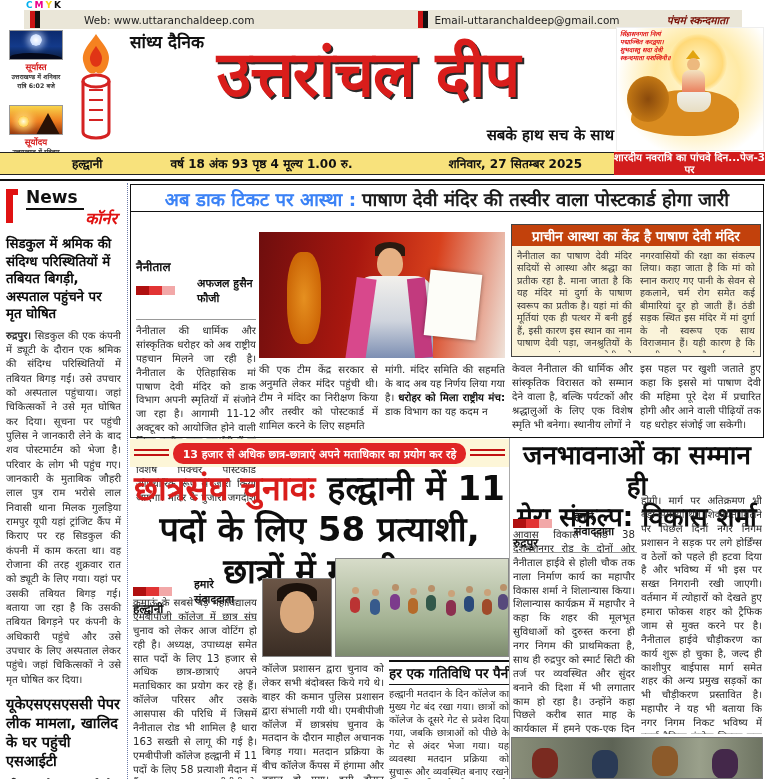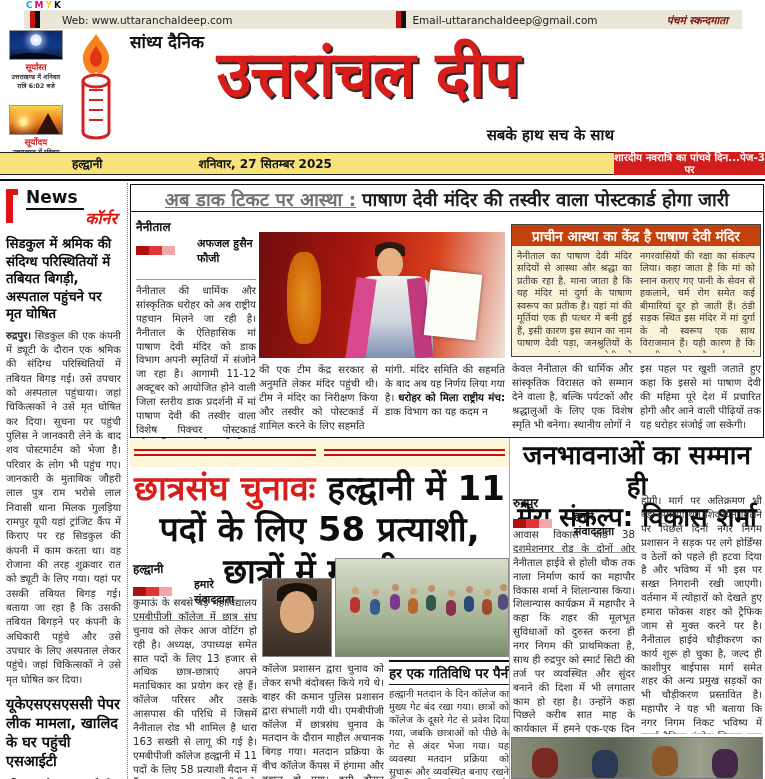--- a/index.html
+++ b/index.html
@@ -14,21 +14,21 @@
   .body-text { font-size:10.2px; line-height:1.36; text-align:justify; color:#2a2a2a; overflow:hidden; }
 
   
   .cmyk { left:26px; top:0; font-size:9px; font-weight:bold; letter-spacing:2px; }
   .cmyk .c{color:#00aeef}.cmyk .m{color:#ec008c}.cmyk .y{color:#f7d517}.cmyk .k{color:#111}
   .topbar { left:24px; top:10px; width:718px; height:19px; background:#eae6d8;
     display:flex; align-items:center; font-size:10.5px; color:#222; }
   .regmark { display:inline-flex; height:17px; margin:0 6px; }
   .regmark i { display:inline-block; width:5px; height:17px; }
   .regmark i.r{background:#c91414} .regmark i.k{background:#111}
-  .topbar .web { margin-left:16px; }
+  .topbar .web { margin-left:38px; }
   .topbar .email-wrap { margin-left:158px; display:flex; align-items:center; }
   .topbar .navratri { margin-left:auto; margin-right:14px; color:#7a1208; font-weight:bold; font-style:italic; font-size:10.5px; }
 
   
   .mast-left { left:8px; top:30px; width:56px; text-align:center; }
   .sky-pic { width:54px; height:30px; border:1px solid #999; position:relative; overflow:hidden; margin:0 auto; }
   .sky-pic.moon { background:linear-gradient(#0c2a6e,#133a8a 55%,#0a1c3c); }
   .sky-pic.moon::before{ content:""; position:absolute; left:20px; top:3px; width:12px; height:12px; border-radius:50%;
     background:radial-gradient(#fff,#cfe0ff 70%); box-shadow:0 0 6px 3px rgba(200,220,255,.7); }
   .sky-pic.moon::after{ content:""; position:absolute; left:0; bottom:-4px; width:100%; height:10px; background:#05091a; border-radius:40% 60% 0 0; }
@@ -84,22 +84,22 @@
   .nc-top { position:absolute; left:20px; top:0; font-size:17px; font-weight:bold; color:#111;
     border-bottom:2px solid #111; padding:0 6px 1px 0; }
   .nc-bottom { position:absolute; right:4px; top:20px; font-size:16px; font-weight:bold; font-style:italic; color:#e01212; }
   .nc-headline { font-size:13.3px; font-weight:bold; line-height:1.32; color:#0d0d0d; margin:4px 0 6px; }
   .nc-body { font-size:10.1px; line-height:1.42; text-align:justify; color:#2a2a2a; }
 
   
   .lead-wrap { left:130px; top:184px; width:634px; height:254px; border:1.5px solid #111; border-top:none; }
   .lead-headbox { left:130px; top:184px; width:634px; height:28px; border:1.5px solid #111; background:#fff;
     display:flex; align-items:center; justify-content:center; font-size:18.5px; font-weight:bold; white-space:nowrap; overflow:hidden; }
-  .lead-headbox .kicker { color:#737373; margin-right:6px;text-decoration:underline; }
-  .dateline { font-size:12px; font-weight:bold; color:#111; }
+  .lead-headbox .kicker { color:#3b82f6; margin-right:6px; }
+  .dateline { font-size:12px; font-weight:bold; color:#111;margin-top:40px; }
   .byline-row { display:flex; align-items:center; gap:22px; margin:0 0 4px; border-bottom:1px solid #999; padding-bottom:14px; }
   .byline-blocks { display:inline-flex; }
   .byline-blocks i { width:13px; height:9px; display:inline-block; }
   .byline-blocks i:nth-child(1){background:#b01010}.byline-blocks i:nth-child(2){background:#e23434}.byline-blocks i:nth-child(3){background:#f2a8a8}
   .byline-name { font-size:11px; font-weight:bold; color:#111; }
 
   .lead-col1 { left:136px; top:218px; width:120px; height:216px; }
   .lead-photo { left:259px; top:232px; width:246px; height:126px; overflow:hidden;
     background:linear-gradient(100deg,#6e0e0e,#a8170f 38%,#d8401c 68%,#efe3da 100%); }
   .lead-photo .head { position:absolute; left:118px; top:16px; width:26px; height:30px; border-radius:50% 50% 45% 45%; background:#e6b083; }
@@ -216,24 +216,41 @@
       <line x1="19" y1="68" x2="33" y2="68" stroke="#d42222" stroke-width="2"></line>
       <line x1="19" y1="78" x2="33" y2="78" stroke="#d42222" stroke-width="2"></line>
       <line x1="19" y1="88" x2="33" y2="88" stroke="#d42222" stroke-width="2"></line>
     </svg>
   </div>
 
   <div class="abs edition-type">सांध्य दैनिक</div>
   <div class="abs tagline">सबके हाथ सच के साथ</div>
   <div class="abs paper-title">उत्तरांचल दीप</div>
 
+  <div class="abs deity-box">
+    <div class="halo"></div>
+    <div class="lion"></div>
+    <div class="deity-fig">
+      <div class="crown"></div>
+        <div class="head"></div>
+        <div class="torso"></div>
+        <div class="sari"></div>
+    </div>
+    <div class="shloka">
+      <div>सिंहासनगता नित्यं</div>
+      <div>पद्माञ्चित करद्वया।</div>
+      <div>शुभदास्तु सदा देवी</div>
+      <div>स्कन्दमाता यशस्विनी॥</div>
+    </div>
+  </div>
 
   <div class="abs datebar">
     <div class="yellow">
       <span class="city">हल्द्वानी</span>
+      <span class="issue">वर्ष 18 अंक 93 पृष्ठ 4 मूल्य 1.00 रु.</span>
       <span class="ddate">शनिवार, 27 सितम्बर 2025</span>
     </div>
     <div class="promo">शारदीय नवरात्रि का पांचवे दिन...पेज-3 पर</div>
   </div>
   <div class="abs hrule" style="left:0;top:179px;width:765px;height:2px;"></div>
 
   <div class="abs news-col">
     <div class="nc-head">
       <span class="nc-bracket"></span>
       <span class="nc-top">News</span>
@@ -286,20 +303,21 @@
     <div class="sb-cols">
       <div class="sb-col">नैनीताल का पाषाण देवी मंदिर सदियों से आस्था और श्रद्धा का प्रतीक रहा है. माना जाता है कि यह मंदिर मां दुर्गा के पाषाण स्वरूप का प्रतीक है। यहां मां की मूर्तियां एक ही पत्थर में बनी हुई हैं, इसी कारण इस स्थान का नाम पाषाण देवी पड़ा, जनश्रुतियों के अनुसार मां पाषाण देवी ने नैनीताल की रक्षा और सुरक्षा के लिए यहां विराजमान होकर</div>
       <div class="sb-col">नगरवासियों की रक्षा का संकल्प लिया। कहा जाता है कि मां को स्नान कराए गए पानी के सेवन से हकलाने, चर्म रोग समेत कई बीमारियां दूर हो जाती हैं। ठंडी सड़क स्थित इस मंदिर में मां दुर्गा के नौ स्वरूप एक साथ विराजमान हैं। यही कारण है कि हर तीज-त्योहार और पर्व पर यहां श्रद्धालुओं की भीड़ उमड़ती है।</div>
     </div>
   </div>
   <div class="abs body-text lead-col4">केवल नैनीताल की धार्मिक और सांस्कृतिक विरासत को सम्मान देने वाला है, बल्कि पर्यटकों और श्रद्धालुओं के लिए एक विशेष स्मृति भी बनेगा। स्थानीय लोगों ने</div>
   <div class="abs body-text lead-col5">इस पहल पर खुशी जताते हुए कहा कि इससे मां पाषाण देवी की महिमा पूरे देश में प्रचारित होगी और आने वाली पीढ़ियों तक यह धरोहर संजोई जा सकेगी।</div>
 
   <div class="abs ribbon">
     <span class="lines"></span>
+    <span class="pill">13 हजार से अधिक छात्र-छात्राएं अपने मताधिकार का प्रयोग कर रहे</span>
     <span class="lines"></span>
   </div>
 
   <div class="abs elect-head">
     <span class="kicker">छात्रसंघ चुनावः</span>
     <span>हल्द्वानी में 11 पदों के लिए 58 प्रत्याशी, छात्रों में मारपीट</span>
   </div>
   <div class="abs dateline elect-dateline">हल्द्वानी</div>
   <div class="abs byline-row elect-byline">
     <span class="byline-blocks">

